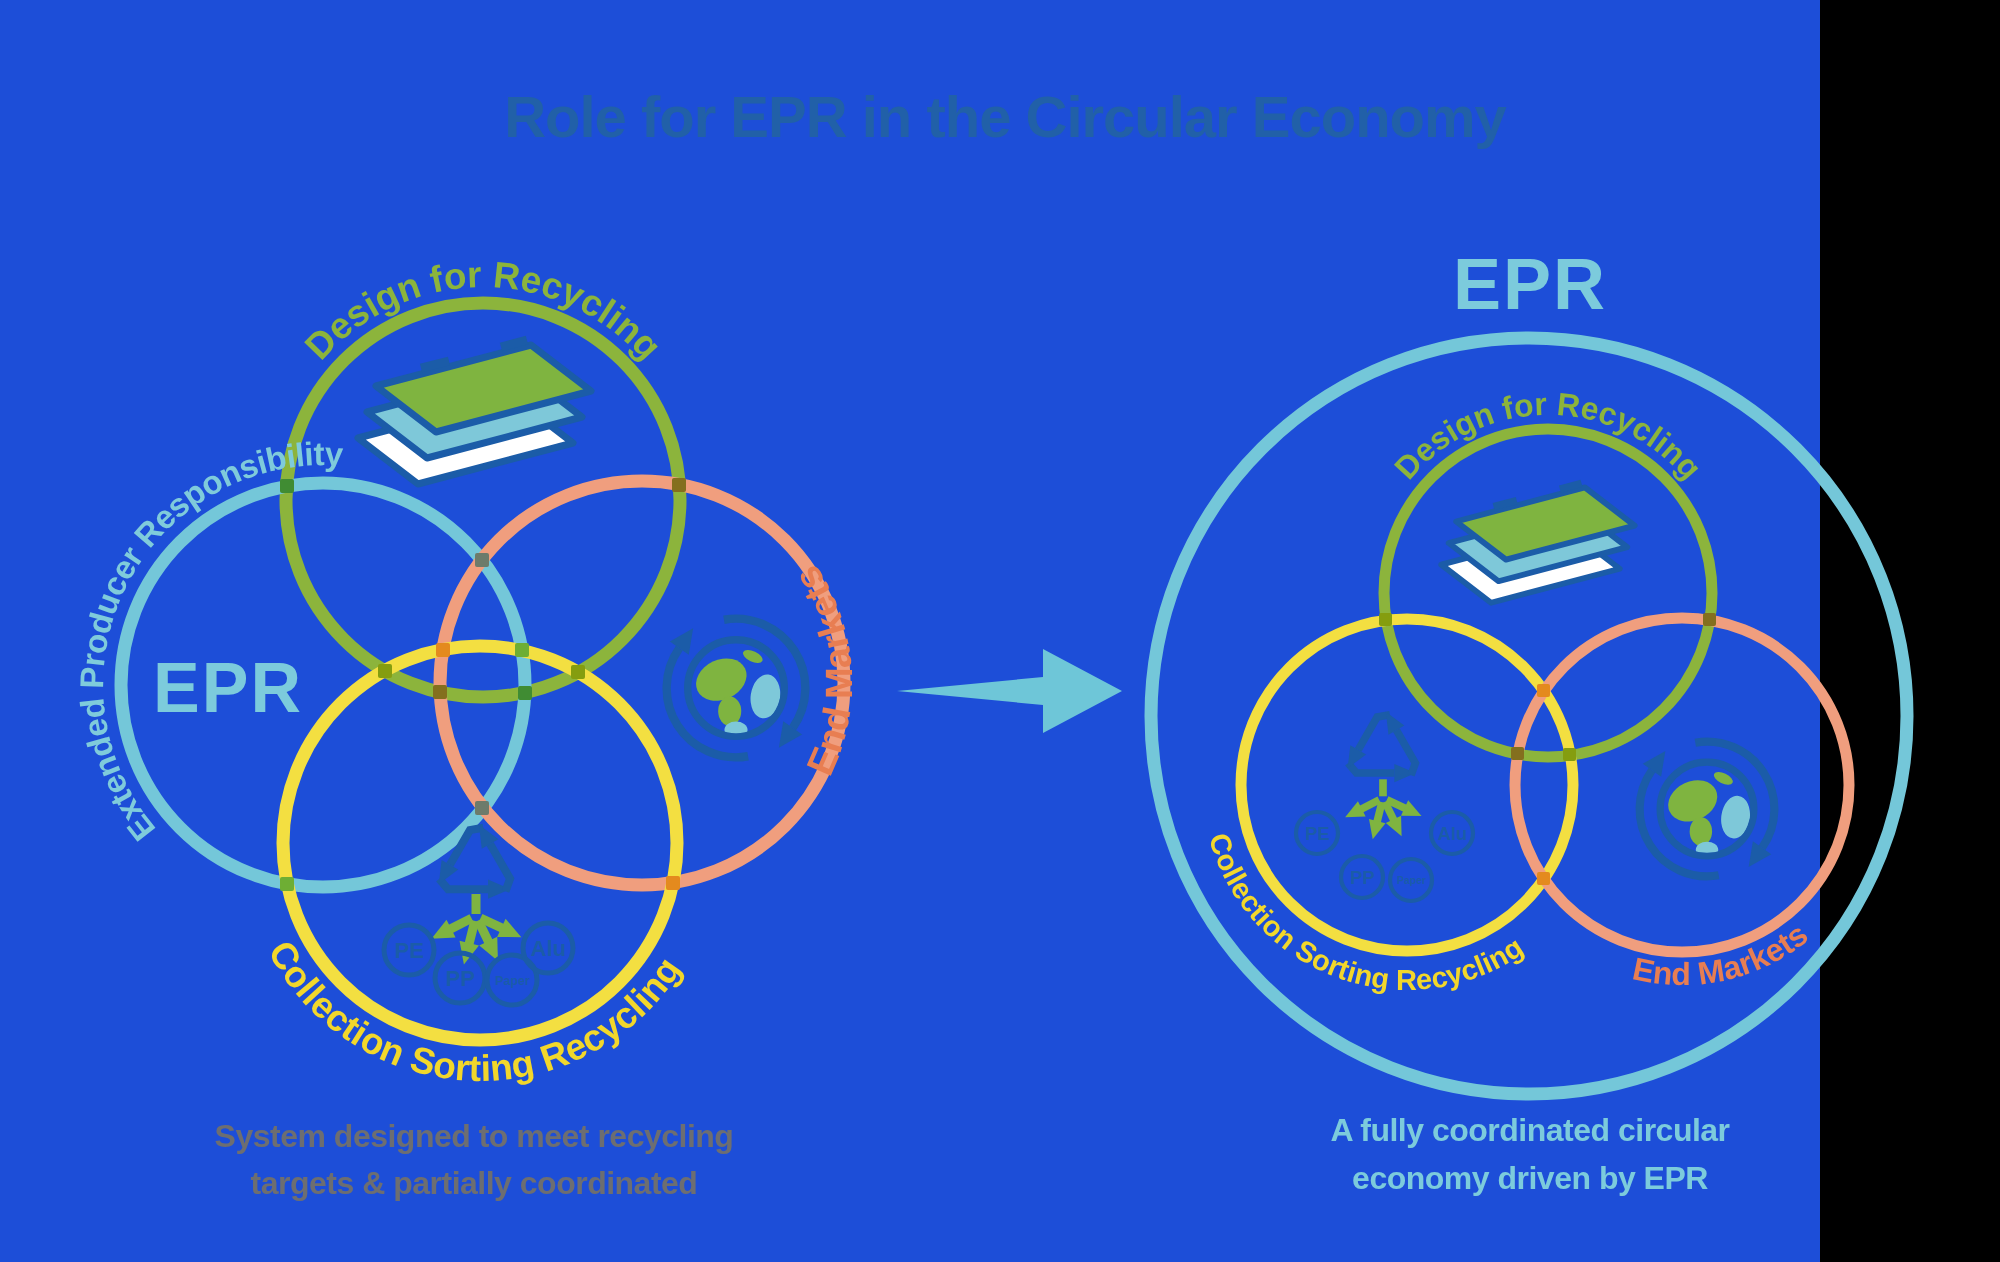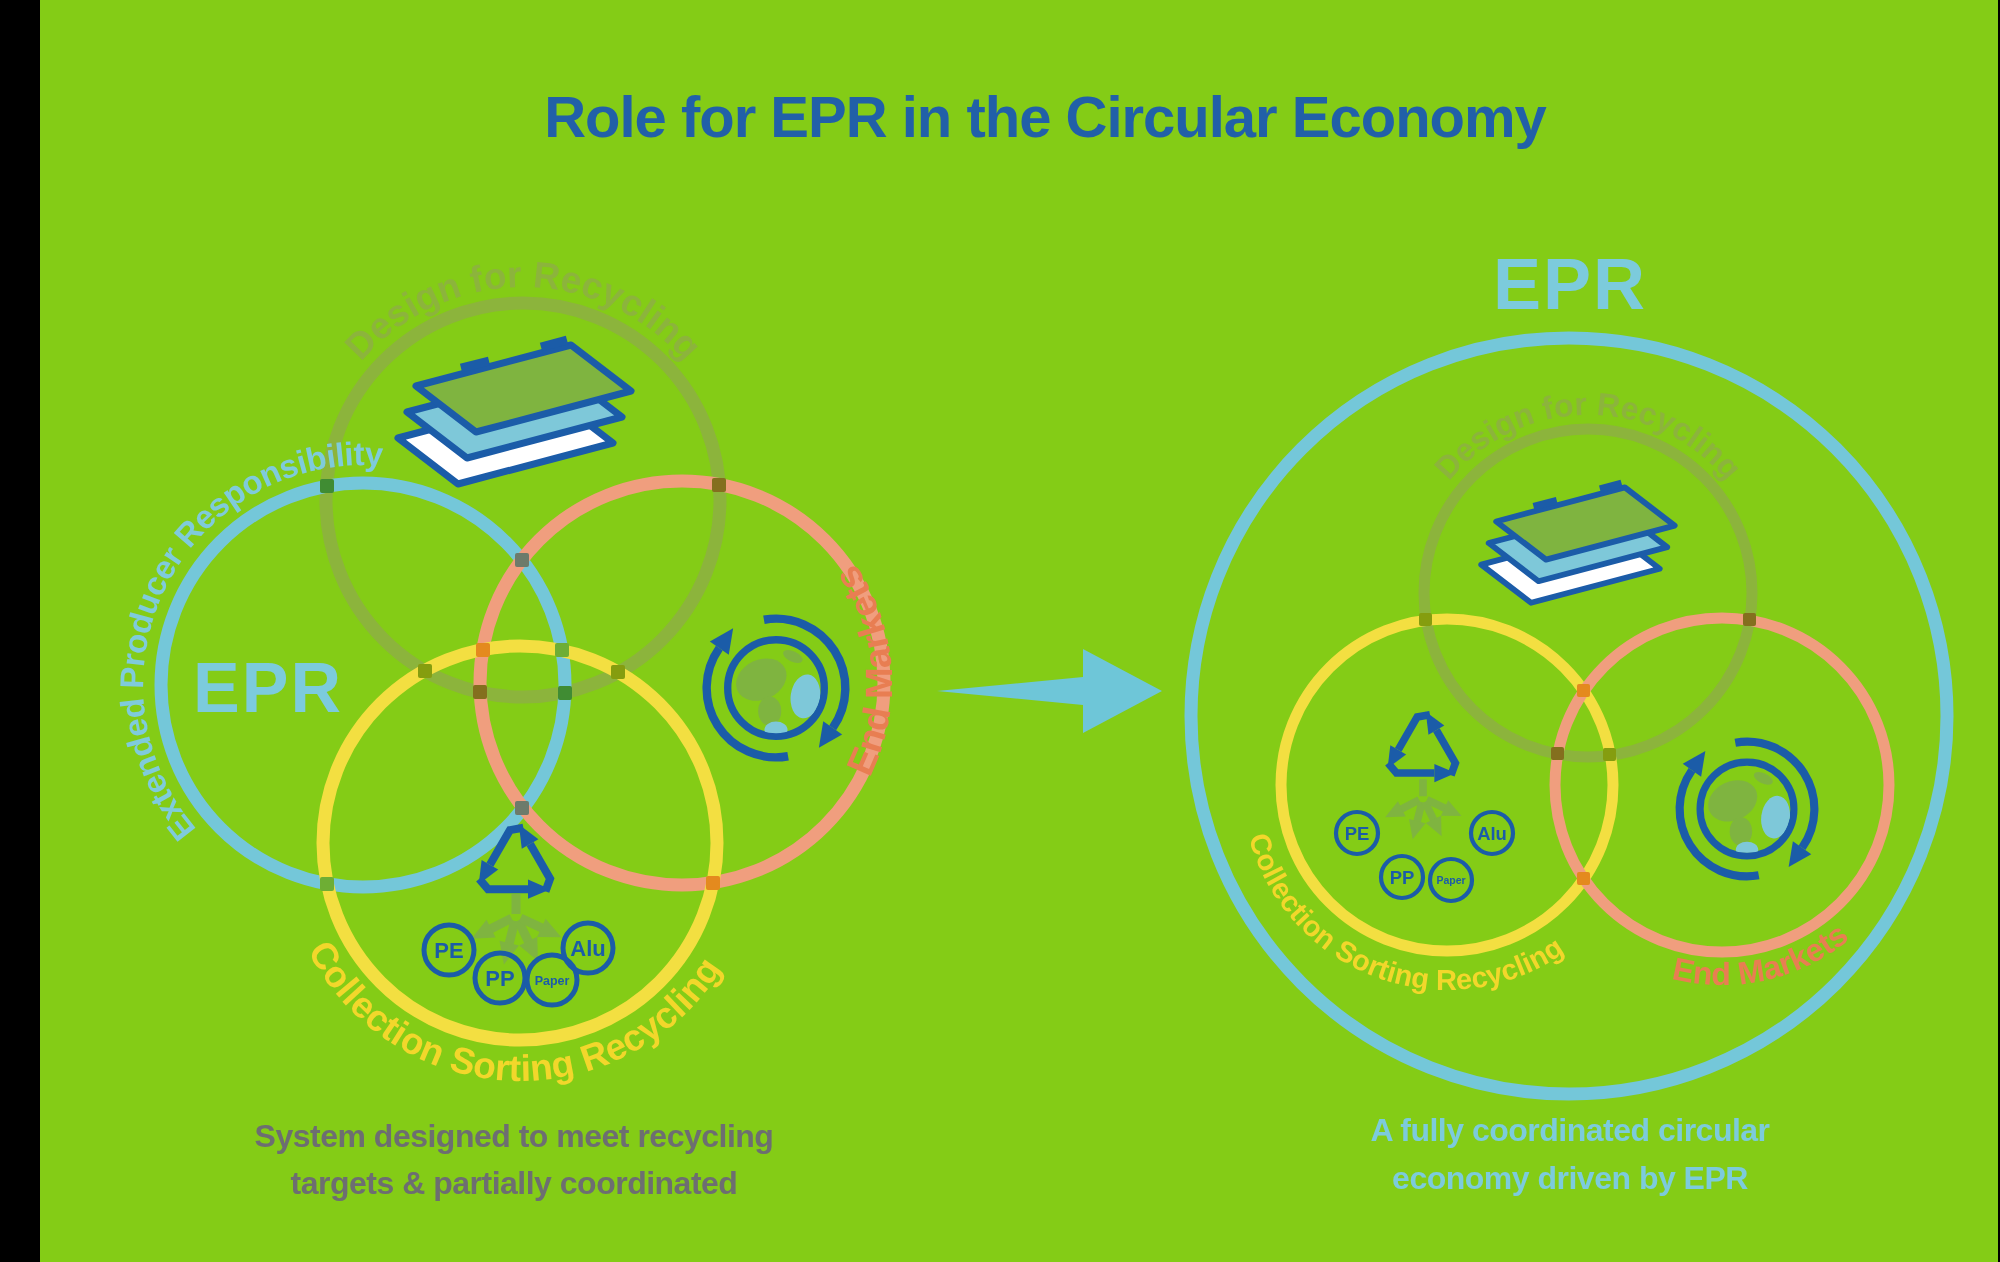--- a/index.html
+++ b/index.html
@@ -1,20 +1,19 @@
 <!DOCTYPE html>
 <html><head>
 <meta charset="utf-8">
 <style>
   html, body { margin: 0; padding: 0; background: #000; }
   .stage {
-    width: 1958px; height: 1262px; position: relative;
-    background: #84cc16;
+    width: 1820px; height: 1262px; position: relative;
+    background: #1d4ed8;
     font-family: "Liberation Sans", sans-serif;
-    margin-left: 40px;
   }
   svg text { font-family: "Liberation Sans", sans-serif; }
   .title-text { font-size: 58px; font-weight: bold; fill: #2160A8; letter-spacing: -1px; }
   .epr-big { font-weight: bold; fill: #7CCBDC; letter-spacing: 2px; }
   .epr-left { font-size: 70px; }
   .epr-right { font-size: 72px; }
   .curve { font-weight: bold; }
   .curve-green-l  { font-size: 37px; fill: #8CB43C; }
   .curve-blue-l   { font-size: 33px; fill: #7FCBDB; letter-spacing: -0.5px; }
   .curve-yellow-l { font-size: 37px; fill: #F2D72B; }

